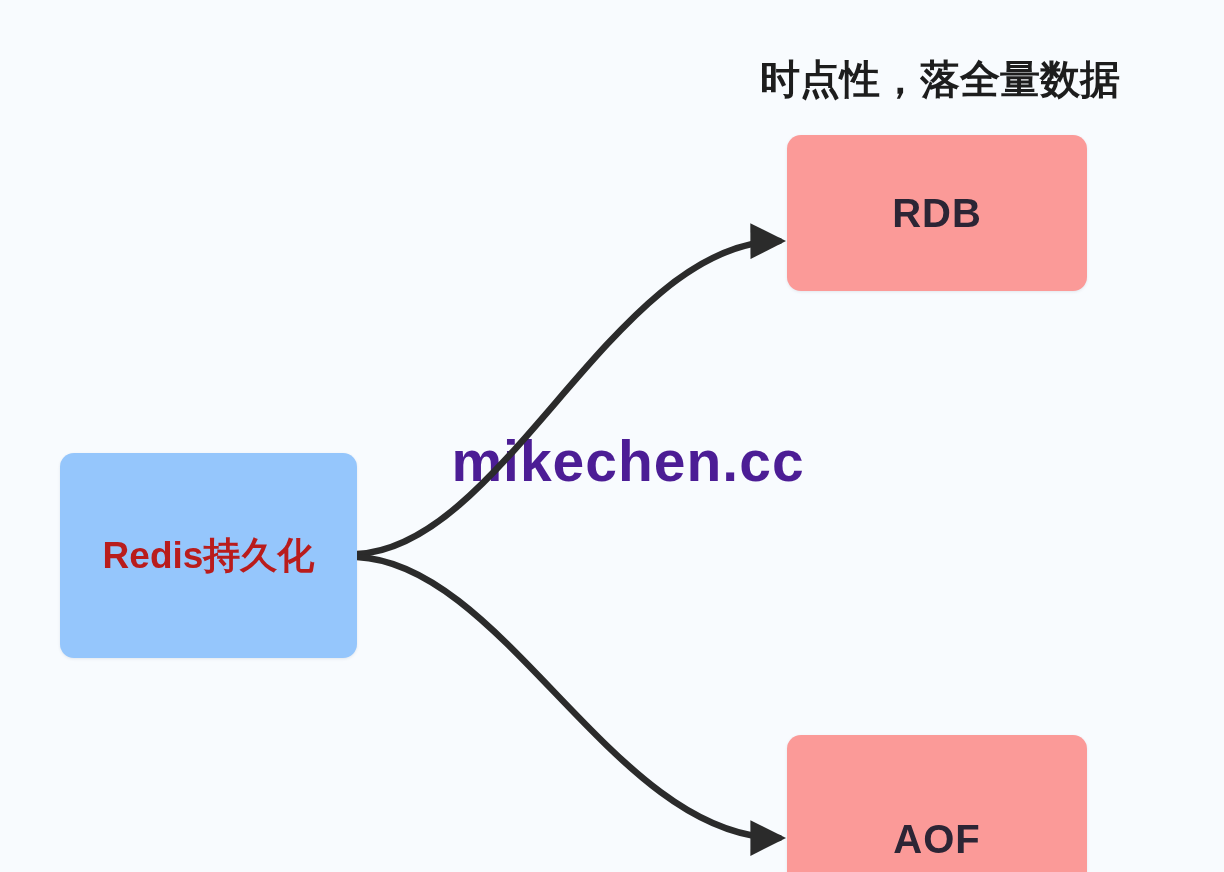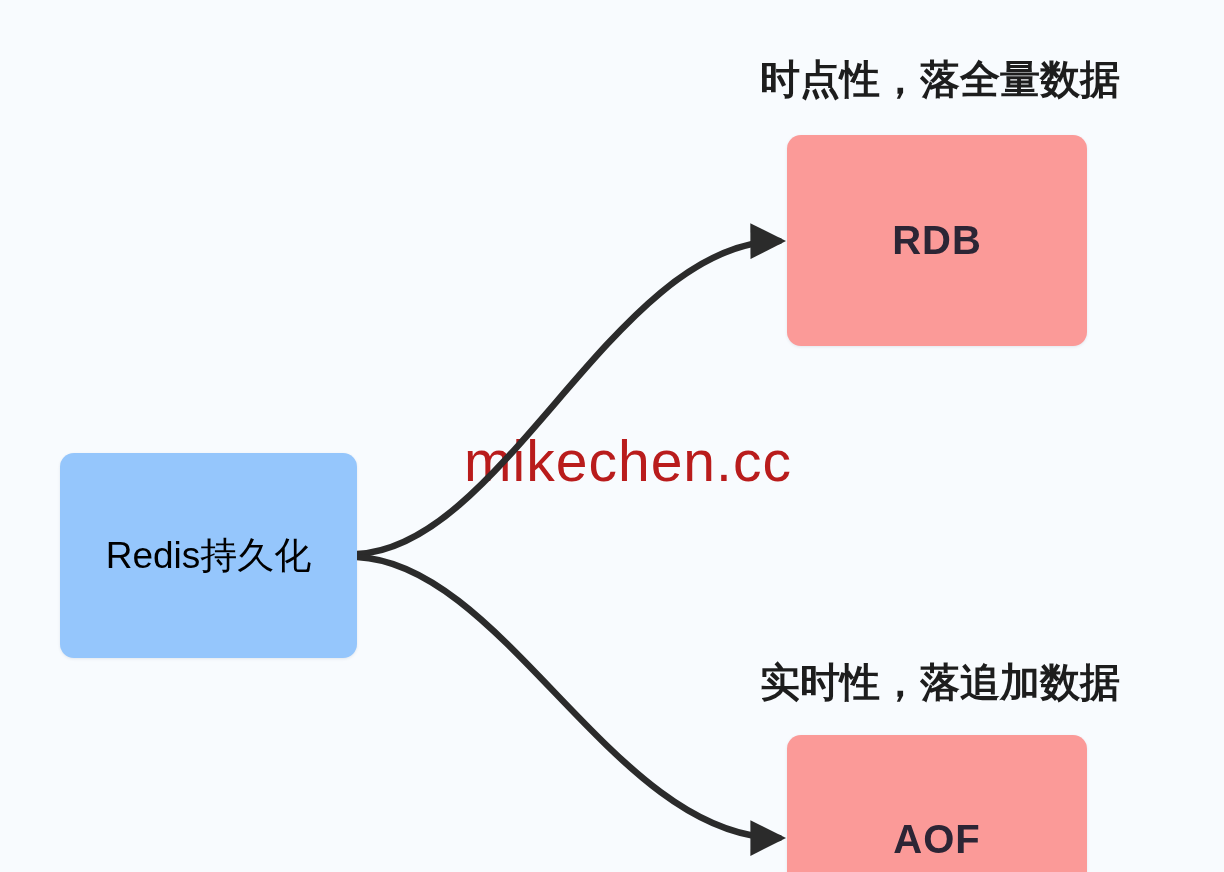--- a/index.html
+++ b/index.html
@@ -26,23 +26,23 @@
     top: 0;
     z-index: 2;
   }
   .watermark {
     position: absolute;
     left: 418px;
     top: 428px;
     width: 420px;
     z-index: 1;
     font-size: 57px;
-    font-weight: normal;
+    font-weight: bold;
     letter-spacing: 1px;
-    color: #b91c1c;
+    color: #4c1d95;
     text-align: center;
     white-space: nowrap;
   }
   .node {
     position: absolute;
     display: flex;
     align-items: center;
     justify-content: center;
     border-radius: 14px;
     z-index: 3;
@@ -50,28 +50,28 @@
   }
   .node-root {
     left: 60px;
     top: 453px;
     width: 297px;
     height: 205px;
     background: #95c6fc;
   }
   .node-root .node-label {
     font-size: 37px;
-    font-weight: normal;
-    color: #000000;
+    font-weight: bold;
+    color: #b91c1c;
   }
   .node-rdb {
     left: 787px;
     top: 135px;
     width: 300px;
-    height: 211px;
+    height: 156px;
     background: #fb9a98;
   }
   .node-aof {
     left: 787px;
     top: 735px;
     width: 300px;
     height: 208px;
     background: #fb9a98;
   }
   .node-branch .node-label {
@@ -110,21 +110,20 @@
     <defs>
       <marker id="arrowhead" viewBox="0 0 10 10" refX="8" refY="5" markerWidth="5.5" markerHeight="5.5" orient="auto-start-reverse">
         <path d="M 0 0 L 10 5 L 0 10 z" fill="#2b2b2b"></path>
       </marker>
     </defs>
     <path d="M 357 554 C 505 547 615 242 779 241" fill="none" stroke="#2b2b2b" stroke-width="6.5" stroke-linecap="round" marker-end="url(#arrowhead)"></path>
     <path d="M 357 557 C 505 564 615 838 779 838" fill="none" stroke="#2b2b2b" stroke-width="6.5" stroke-linecap="round" marker-end="url(#arrowhead)"></path>
   </svg>
 
   <div class="annotation annotation-rdb">时点性，落全量数据</div>
-  <div class="annotation annotation-aof">实时性，落追加数据</div>
 
   <div class="node node-root">
     <span class="node-label">Redis持久化</span>
   </div>
 
   <div class="node node-branch node-rdb">
     <span class="node-label">RDB</span>
   </div>
 
   <div class="node node-branch node-aof">

